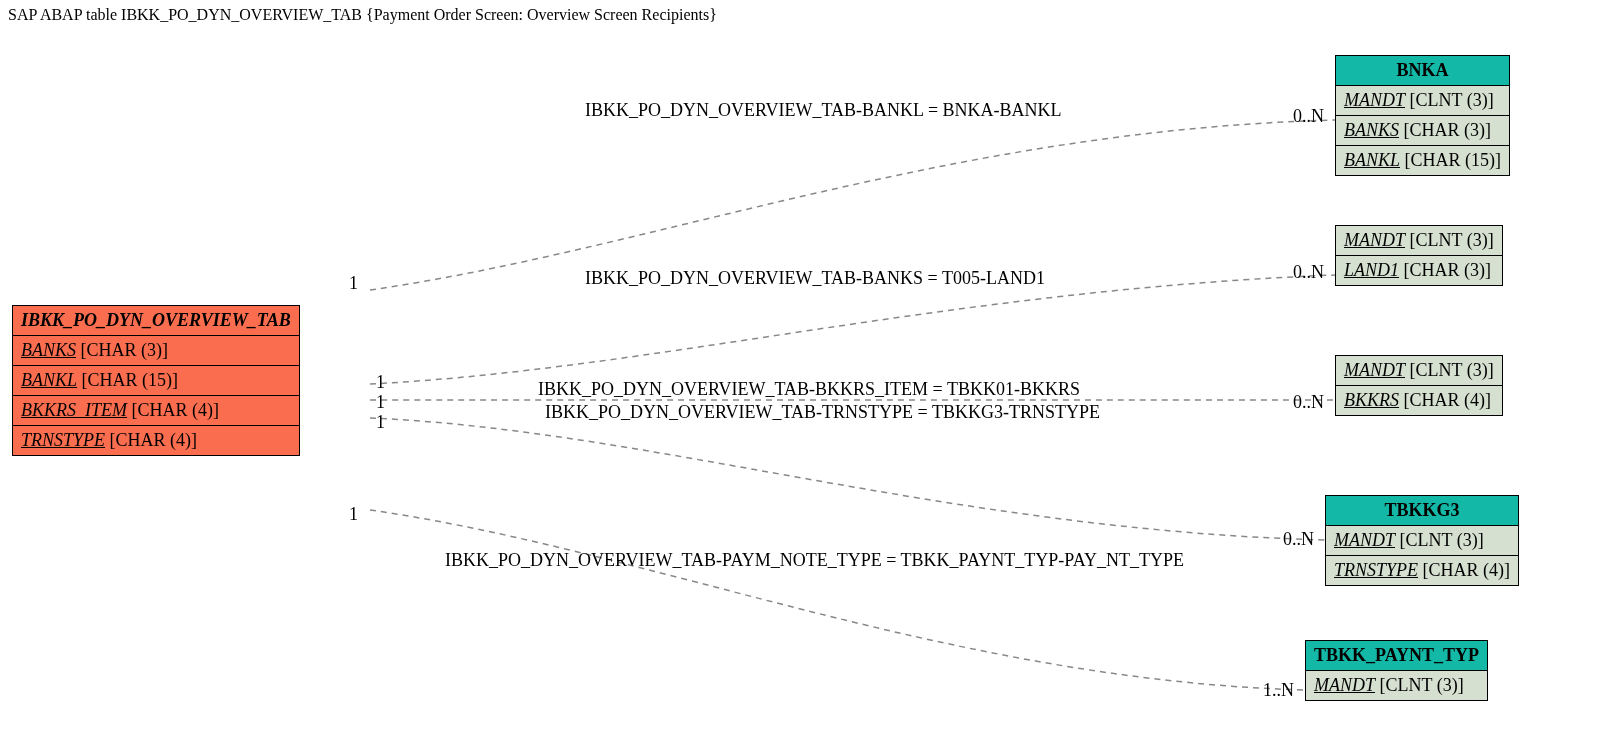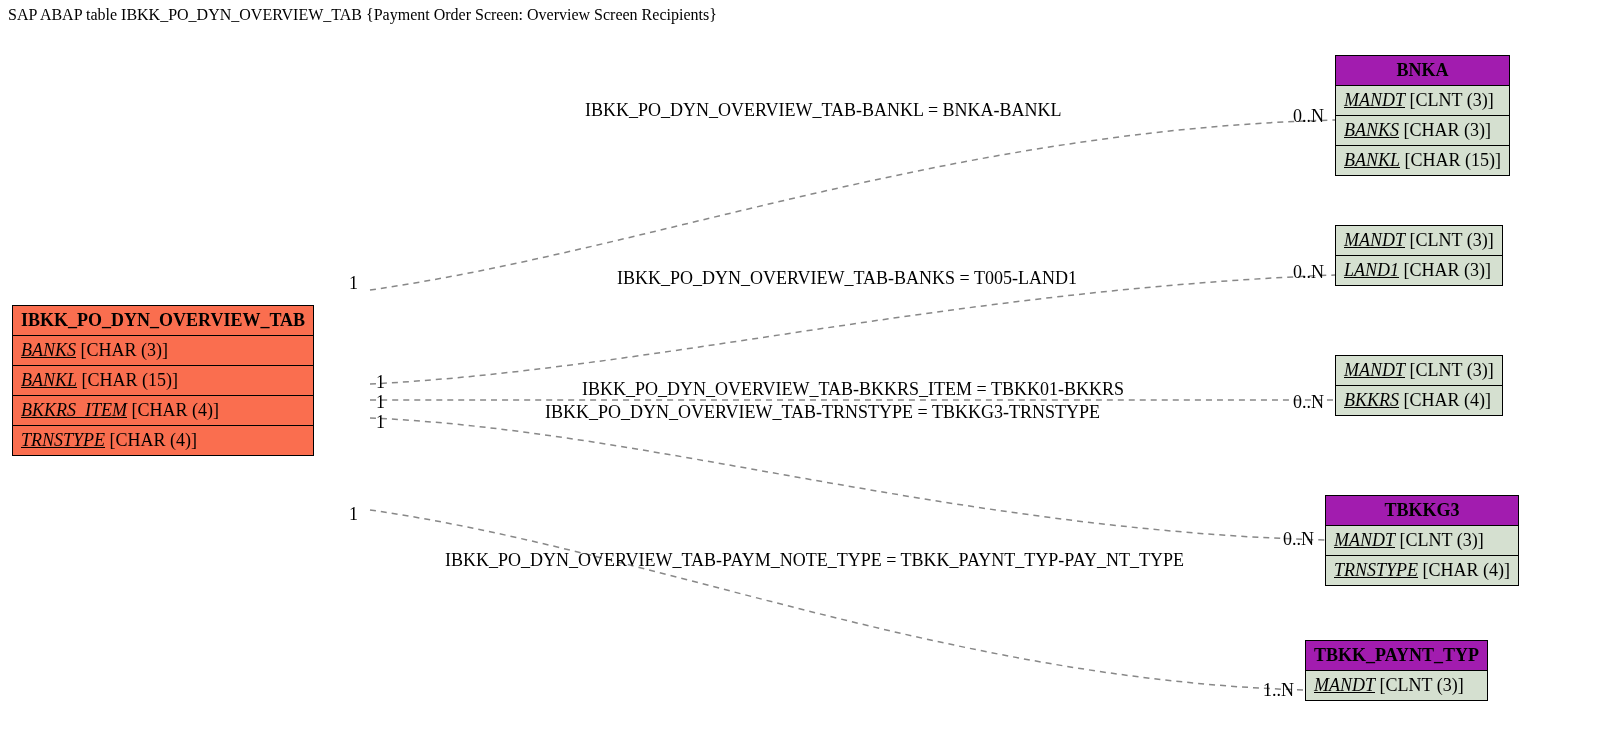--- a/index.html
+++ b/index.html
@@ -37,23 +37,23 @@
     padding: 4px 8px;
     font-size: 18px;
     text-align: left;
     white-space: nowrap;
     box-sizing: border-box;
   }
   .entity th {
     font-weight: bold;
     text-align: center;
   }
-  .entity.primary th { background: #fa6e4f; }
+  .entity.primary th { background: #fa6e4f; font-style: italic; }
   .entity.primary td { background: #fa6e4f; }
-  .entity.secondary th { background: #a21caf; }
+  .entity.secondary th { background: #14b8a6; }
   .entity.secondary td { background: #d5e0d0; }
   .attr-name { font-style: italic; text-decoration: underline; }
   .attr-type { font-style: normal; margin-top: 33px; }
   .edge-label {
     position: absolute;
     font-size: 18px;
     background: transparent;
     white-space: nowrap;
     text-align: right;
   }
@@ -155,22 +155,22 @@
       <tr>
         <th>TBKK_PAYNT_TYP</th>
       </tr>
   <tr>
         <td><span class="attr-name">MANDT</span> <span class="attr-type">[CLNT (3)]</span></td>
       </tr>
 </tbody>
   </table>
 
 <div class="edge-label" style="top:100px; left:585px;">IBKK_PO_DYN_OVERVIEW_TAB-BANKL = BNKA-BANKL</div>
-<div class="edge-label" style="top:268px; left:617px;">IBKK_PO_DYN_OVERVIEW_TAB-BANKS = T005-LAND1</div>
-<div class="edge-label" style="top:379px; left:582px;">IBKK_PO_DYN_OVERVIEW_TAB-BKKRS_ITEM = TBKK01-BKKRS</div>
+<div class="edge-label" style="top:268px; left:585px;">IBKK_PO_DYN_OVERVIEW_TAB-BANKS = T005-LAND1</div>
+<div class="edge-label" style="top:379px; left:538px;">IBKK_PO_DYN_OVERVIEW_TAB-BKKRS_ITEM = TBKK01-BKKRS</div>
 <div class="edge-label" style="top:402px; left:545px;">IBKK_PO_DYN_OVERVIEW_TAB-TRNSTYPE = TBKKG3-TRNSTYPE</div>
 <div class="edge-label" style="top:550px; left:445px;">IBKK_PO_DYN_OVERVIEW_TAB-PAYM_NOTE_TYPE = TBKK_PAYNT_TYP-PAY_NT_TYPE</div>
 
 <div class="card-label" style="top:273px; left:349px;">1</div>
 <div class="card-label" style="top:372px; left:376px;">1</div>
 <div class="card-label" style="top:392px; left:376px;">1</div>
 <div class="card-label" style="top:412px; left:376px;">1</div>
 <div class="card-label" style="top:504px; left:349px;">1</div>
 
 <div class="card-label" style="top:106px; left:1293px;">0..N</div>

